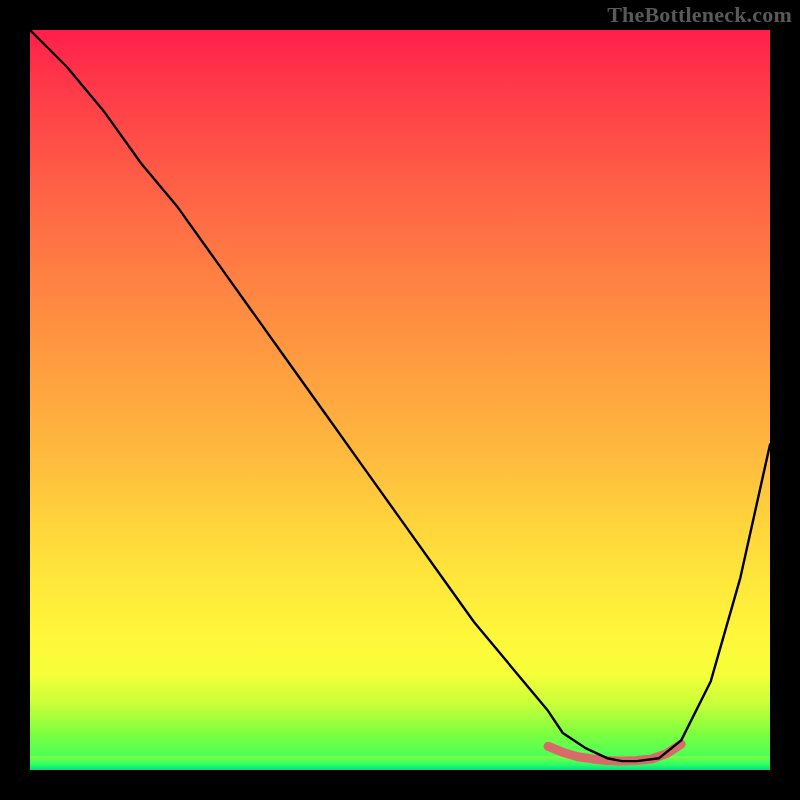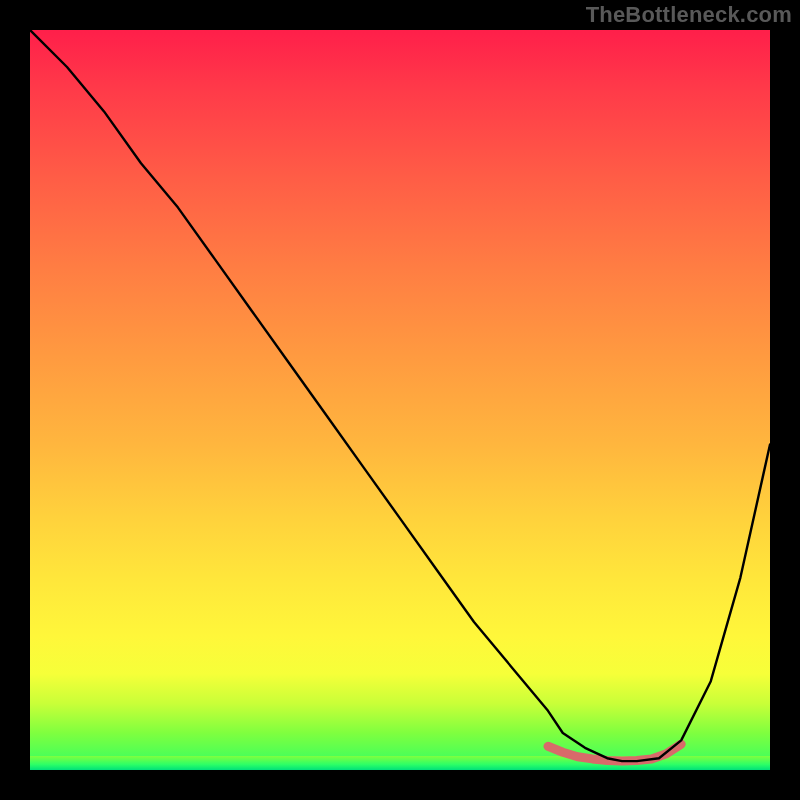--- a/index.html
+++ b/index.html
@@ -19,20 +19,21 @@
   }
   .watermark {
     position: absolute;
     top: 2px;
     right: 8px;
     color: #595959;
     font-size: 22px;
     font-weight: 600;
     letter-spacing: 0.2px;
     z-index: 5;
+    font-family: Liberation Serif, serif;
   }
   .plot {
     position: absolute;
     left: 30px;
     top: 30px;
     width: 740px;
     height: 740px;
     
     background: linear-gradient(to bottom,
       #ff1f4a 0%,

